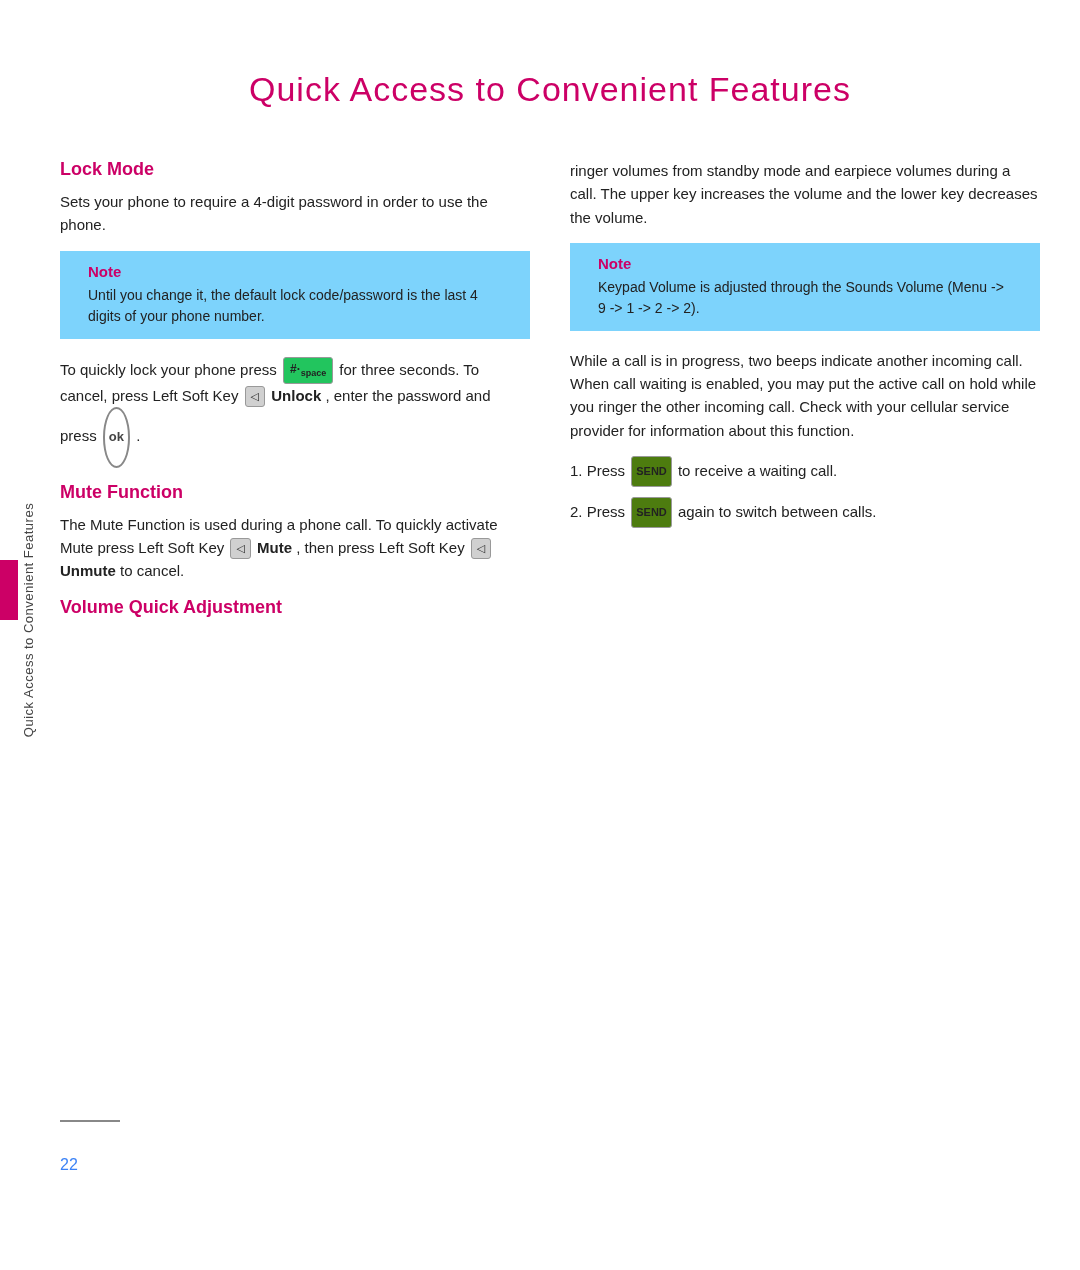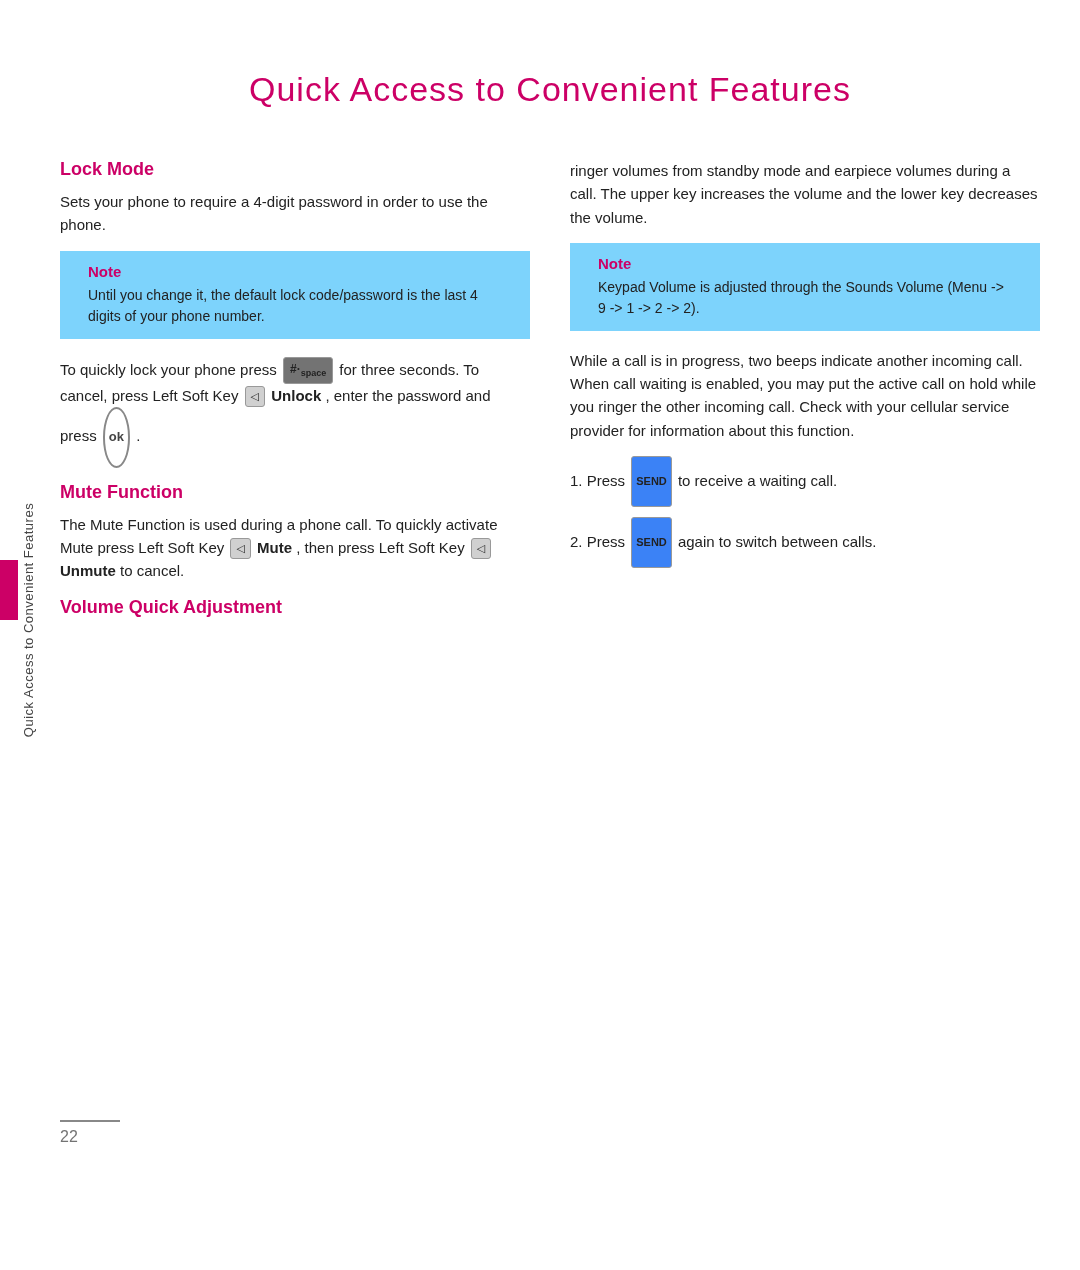--- a/index.html
+++ b/index.html
@@ -53,23 +53,23 @@
       bottom: 148px;
       width: 60px;
       height: 2px;
       background: #888;
     }
 
     
     .page-number {
       position: absolute;
       left: 60px;
-      bottom: 124px;
+      bottom: 96px;
       font-size: 16px;
-      color: #737373;
+      color: #3b82f6;
       font-weight: normal;
     }
 
     
     .content {
       position: absolute;
       left: 60px;
       top: 70px;
       right: 40px;
       bottom: 80px;
@@ -132,21 +132,21 @@
     }
 
     .note-text {
       font-size: 14px;
       color: #222;
       line-height: 1.5;
     }
 
     .key-icon-pound {
       display: inline-block;
-      background: #737373;
+      background: #22c55e;
       border: 1px solid #999;
       border-radius: 3px;
       padding: 2px 6px;
       font-size: 12px;
       font-weight: bold;
       color: #222;
       vertical-align: middle;
       margin: 0 2px;
     }
 
@@ -157,24 +157,24 @@
       padding: 18px 4px;
       font-size: 13px;
       font-weight: bold;
       color: #444;
       vertical-align: middle;
       margin: 0 2px;
     }
 
     .key-icon-send {
       display: inline-block;
-      background: #3b82f6;
+      background: #4d7c0f;
       border: 1px solid #999;
       border-radius: 3px;
-      padding: 16px 4px;
+      padding: 6px 4px;
       font-size: 11px;
       font-weight: bold;
       color: #222;
       vertical-align: middle;
       margin: 0 2px;
     }
 
     .key-icon-soft {
       display: inline-block;
       background: #d0d0d0;

